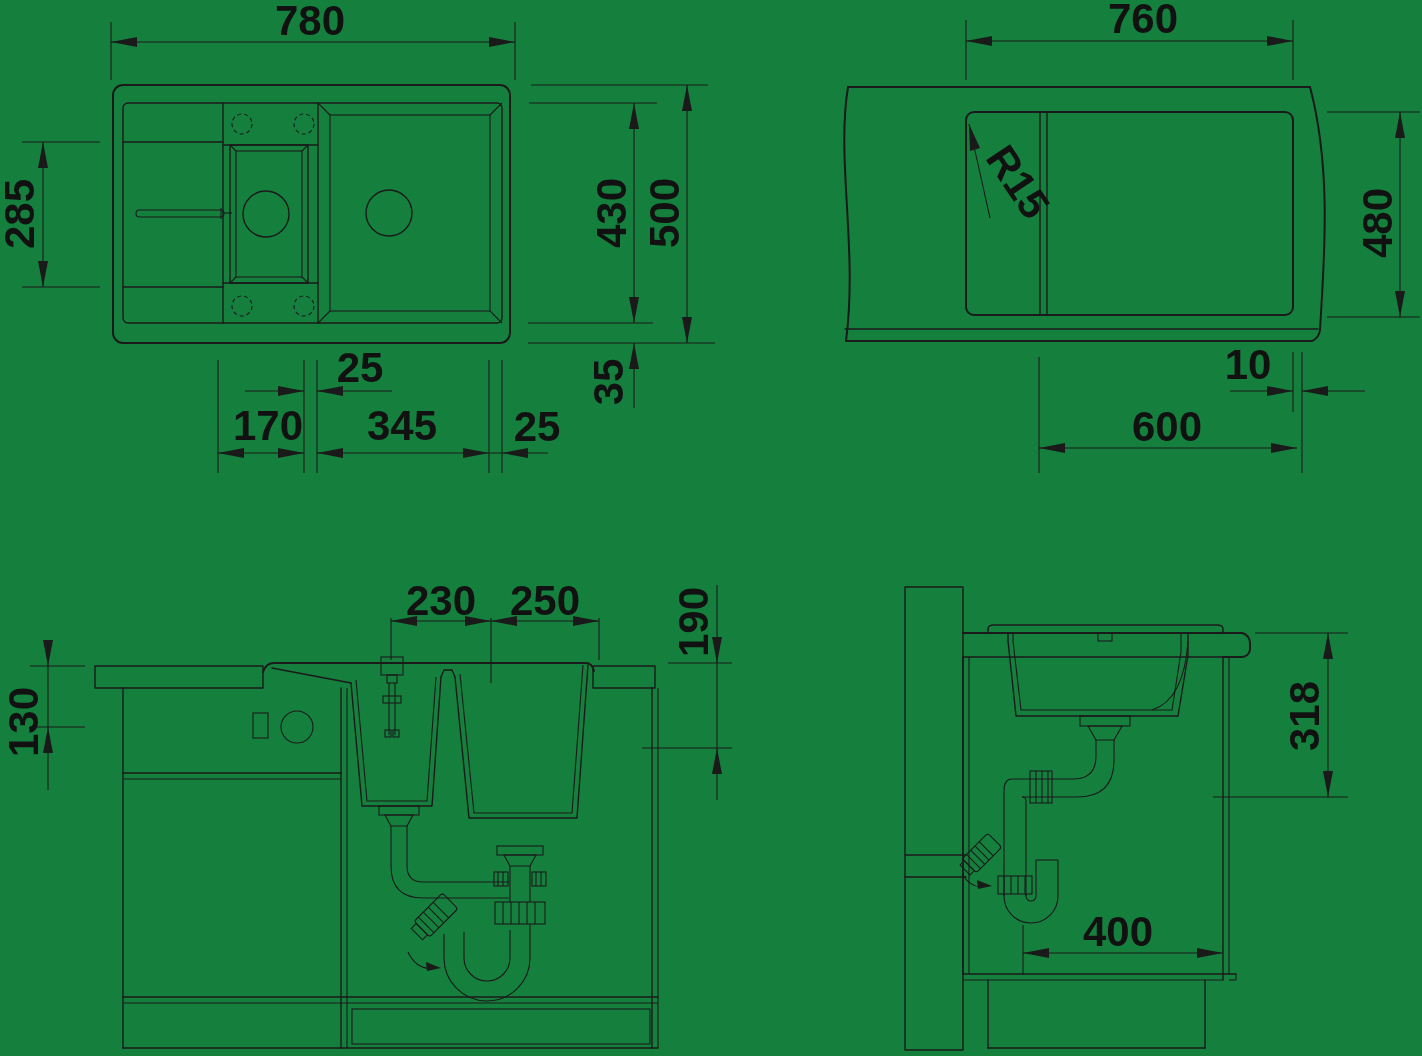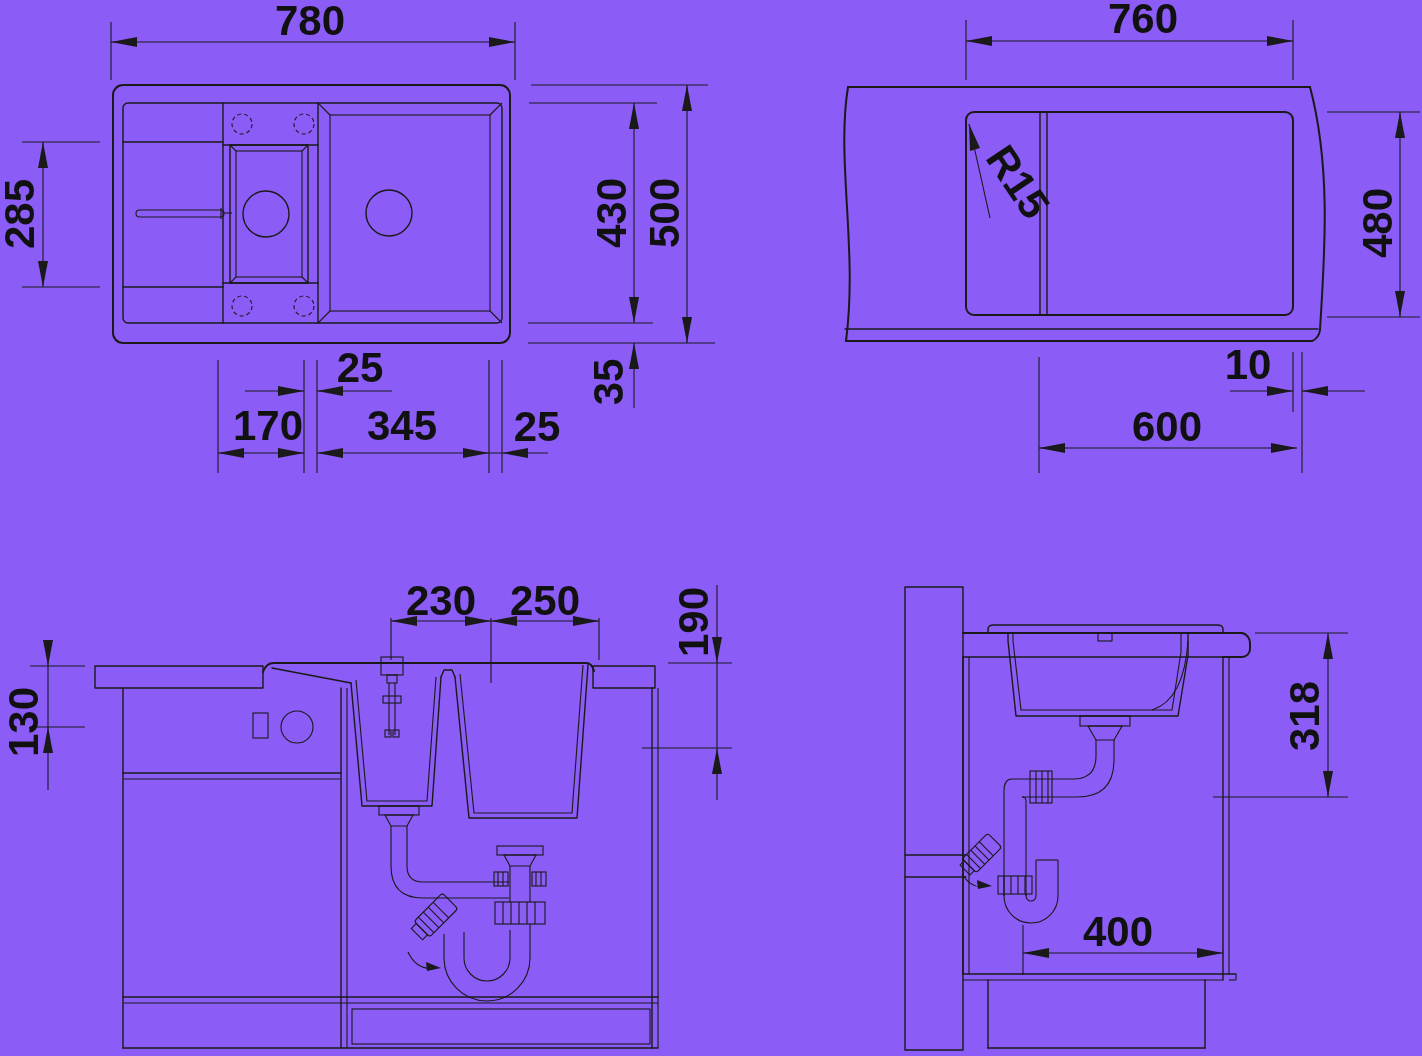--- a/index.html
+++ b/index.html
@@ -1,16 +1,16 @@
 <!DOCTYPE html>
 <html><head>
 <meta charset="utf-8">
 <style>
   html,body{margin:0;padding:0;background:#ffffff;}
-  .stage{position:relative;width:1422px;height:1056px;background:#8b5cf6;overflow:hidden;}
+  .stage{position:relative;width:1422px;height:1056px;background:#15803d;overflow:hidden;}
   svg{position:absolute;left:0;top:0;}
   .ol{stroke:#1a1a1a;stroke-width:2;fill:none;stroke-linecap:round;stroke-linejoin:round;}
   .ml{stroke:#1a1a1a;stroke-width:1.4;fill:none;stroke-linecap:round;stroke-linejoin:round;}
   .tl{stroke:#1a1a1a;stroke-width:1.1;fill:none;}
   .dim{stroke:#1a1a1a;stroke-width:1.1;fill:none;}
   .dash{stroke-dasharray:4 3;}
   .ah{fill:#1a1a1a;stroke:none;}
   .dimtext{font-family:"Liberation Sans",sans-serif;font-weight:bold;font-size:42px;fill:#111111;}
 </style>
 </head>

